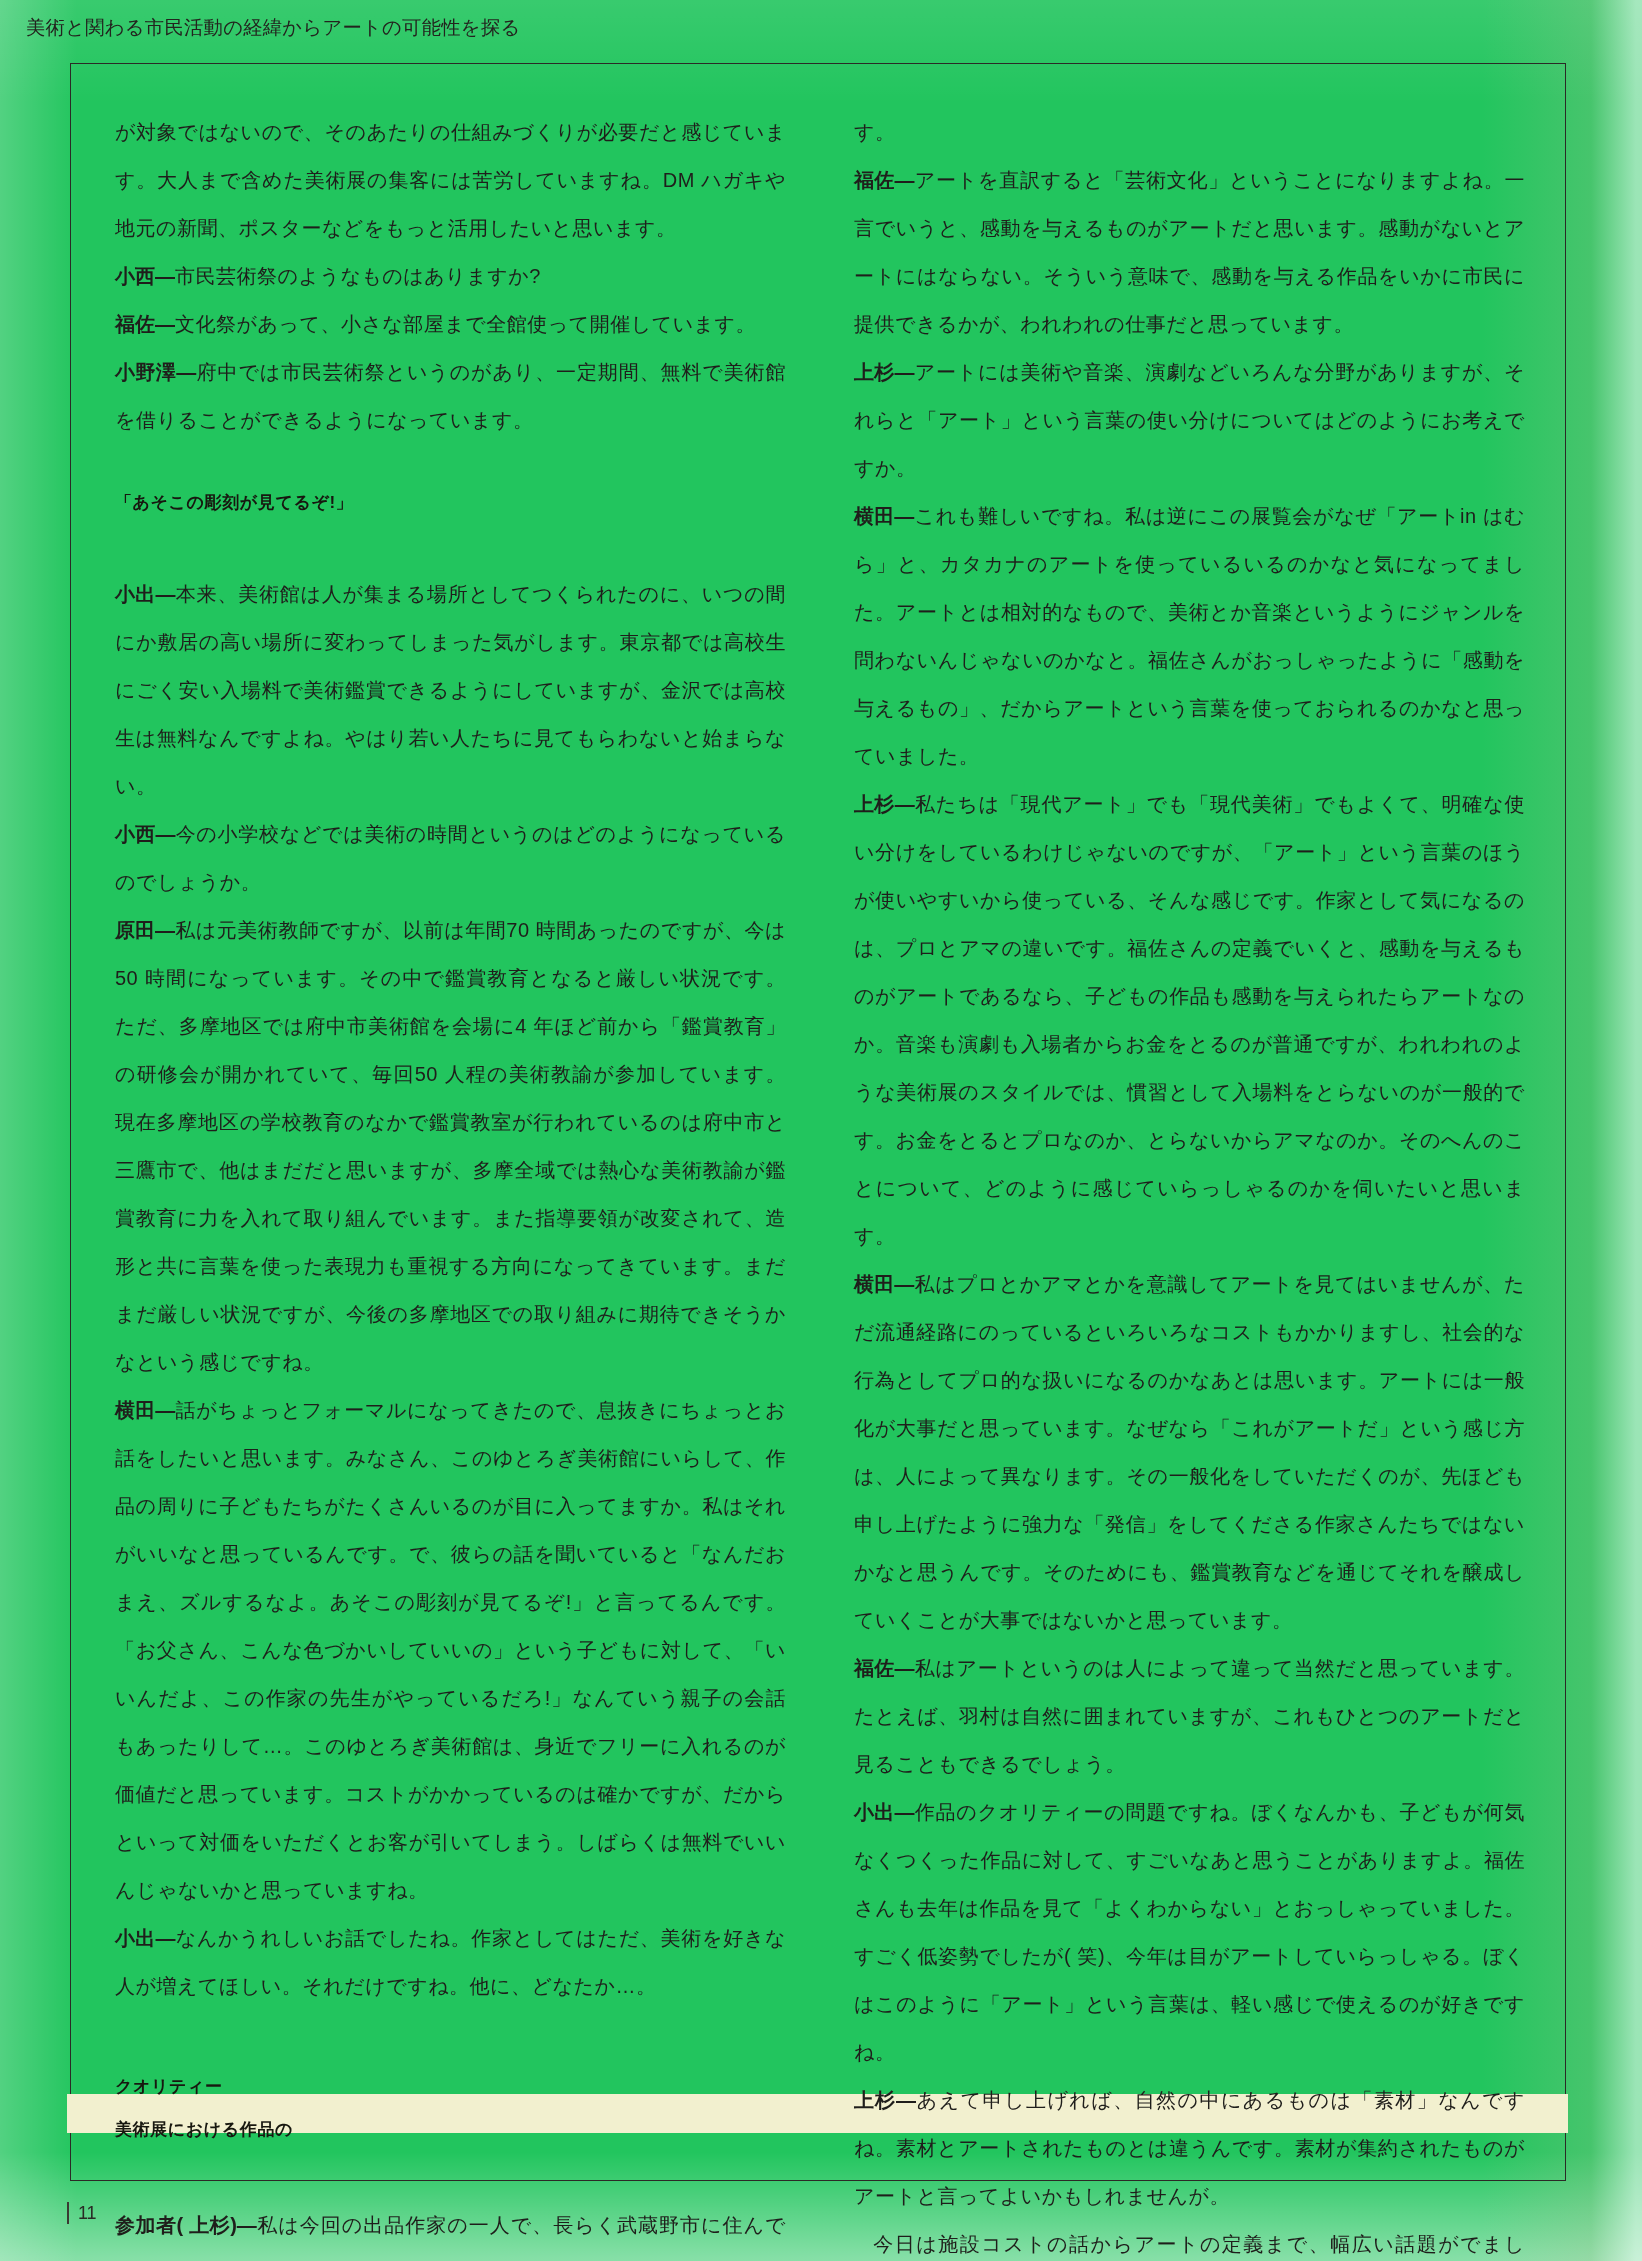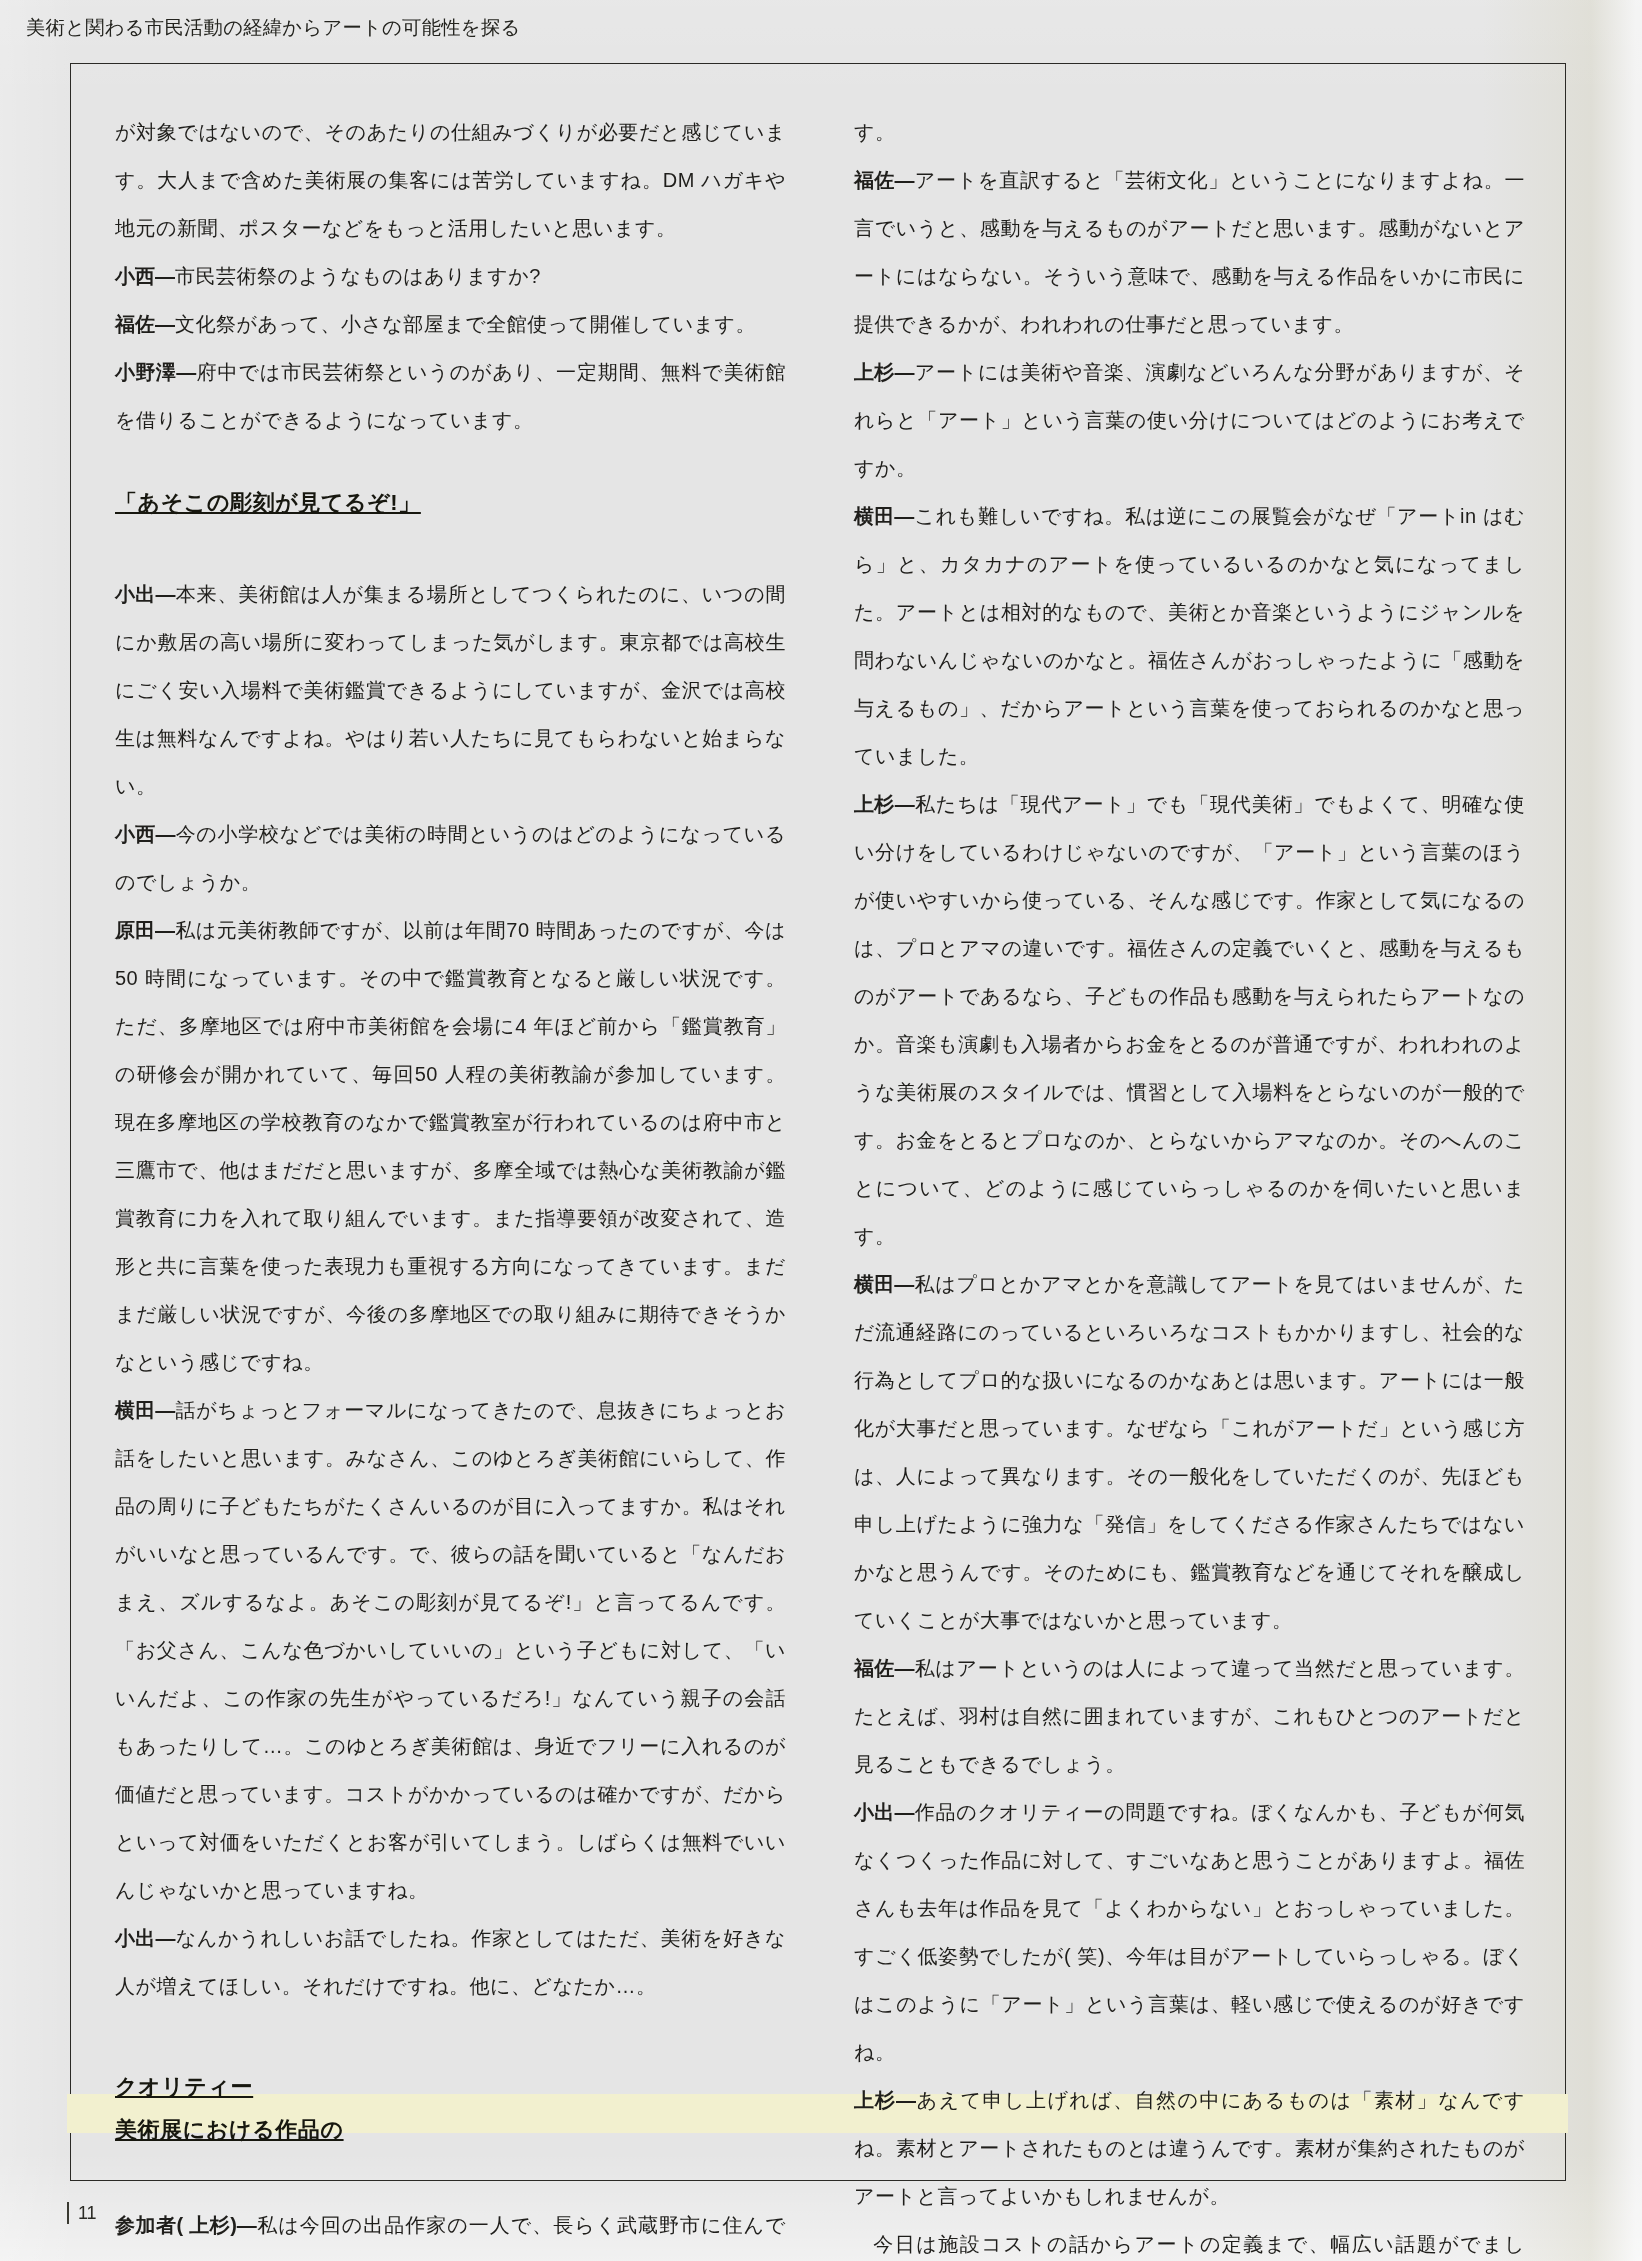--- a/index.html
+++ b/index.html
@@ -4,21 +4,21 @@
 <style>
   html, body {
     margin: 0;
     padding: 0;
     background: #ffffff;
   }
   #page {
     position: relative;
     width: 1643px;
     height: 2261px;
-    background: #e5e5e5;
+    background: #22c55e;
     overflow: hidden;
     font-family: "Liberation Sans", "DejaVu Sans", sans-serif;
     color: #1a1a18;
   }
   
   #paper-tone {
     position: absolute;
     inset: 0;
     background:
       linear-gradient(to right,
@@ -86,27 +86,26 @@
     color: #1f1e1b;
   }
   p.para .speaker {
     font-weight: bold;
     letter-spacing: 0px;
   }
   p.indent {
     text-indent: 19.3px;
   }
   h2.section-heading {
-    font-size: 22px;
+    font-size: 17px;
     font-weight: bold;
     line-height: 43px;
     letter-spacing: 0.6px;
     margin: 37px 0 46px 0;
     color: #17170f;
-    text-decoration: underline;
   }
   h2.section-heading.tight {
     margin: 55px 0 50px 0;
   }
   .heading-line { display: block; }
   #page-number {
     position: absolute;
     left: 67px;
     top: 2202px;
     font-size: 18px;

